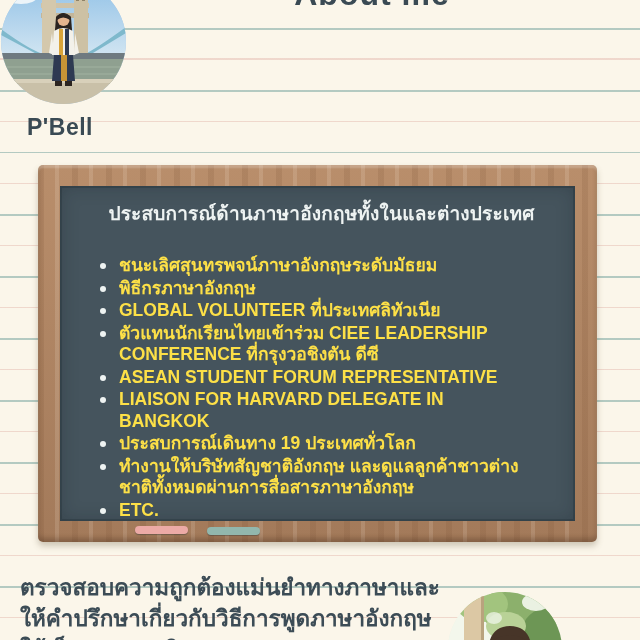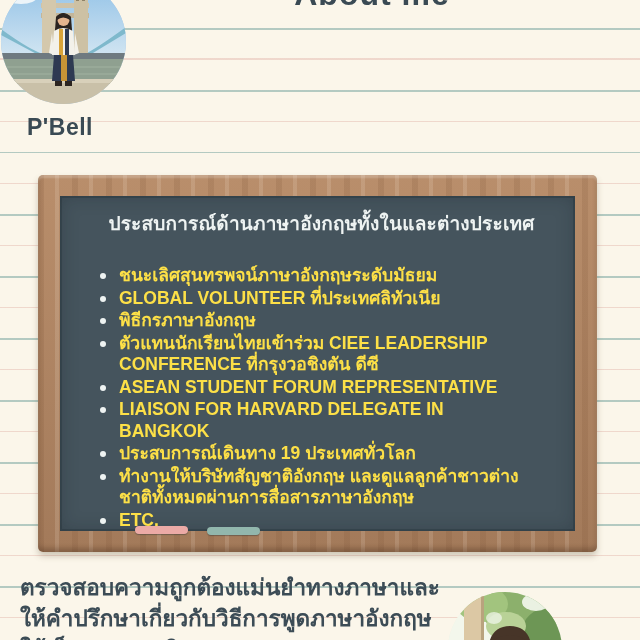--- a/index.html
+++ b/index.html
@@ -37,21 +37,21 @@
     font-size:20px;line-height:26px;color:#3c4c56;font-weight:600;
   }
   .about-list li{position:relative;padding-left:0;margin-bottom:2px;}
   .about-list li::before{
     content:"";position:absolute;left:-17px;top:9px;width:8px;height:8px;border-radius:50%;
     background:#3c4c56;
   }
 
   
   .board{
-    position:absolute;left:38px;top:175px;width:559px;height:377px;
+    position:absolute;left:38px;top:165px;width:559px;height:377px;
     box-sizing:border-box;padding:21px 22px;border-radius:5px;
     background-color:#ad8263;
     background-image:
       repeating-linear-gradient(90deg,
         rgba(125,84,54,0.18) 0 6px, transparent 6px 17px,
         rgba(255,244,230,0.14) 17px 21px, transparent 21px 34px),
       linear-gradient(#b98e6b,#a37a5a);
     box-shadow:
       inset 0 3px 2px rgba(255,255,255,0.22),
       inset 0 -4px 5px rgba(60,35,20,0.30),
@@ -150,22 +150,22 @@
   </div>
 
   <div class="name-label">P'Bell</div>
 
 
   <div class="board">
     <div class="board-surface">
       <div class="board-title">ประสบการณ์ด้านภาษาอังกฤษทั้งในและต่างประเทศ</div>
       <ul class="board-list">
         <li>ชนะเลิศสุนทรพจน์ภาษาอังกฤษระดับมัธยม</li>
+        <li>พิธีกรภาษาอังกฤษ</li>
         <li>GLOBAL VOLUNTEER ที่ประเทศลิทัวเนีย</li>
-        <li>พิธีกรภาษาอังกฤษ</li>
         <li>ตัวแทนนักเรียนไทยเข้าร่วม CIEE LEADERSHIP CONFERENCE ที่กรุงวอชิงตัน ดีซี</li>
         <li>ASEAN STUDENT FORUM REPRESENTATIVE</li>
         <li>LIAISON FOR HARVARD DELEGATE IN BANGKOK</li>
         <li>ประสบการณ์เดินทาง 19 ประเทศทั่วโลก</li>
         <li>ทำงานให้บริษัทสัญชาติอังกฤษ และดูแลลูกค้าชาวต่างชาติทั้งหมดผ่านการสื่อสารภาษาอังกฤษ</li>
         <li>ETC.</li>
       </ul>
     </div>
   </div>
   <div class="chalk chalk-pink"></div>

